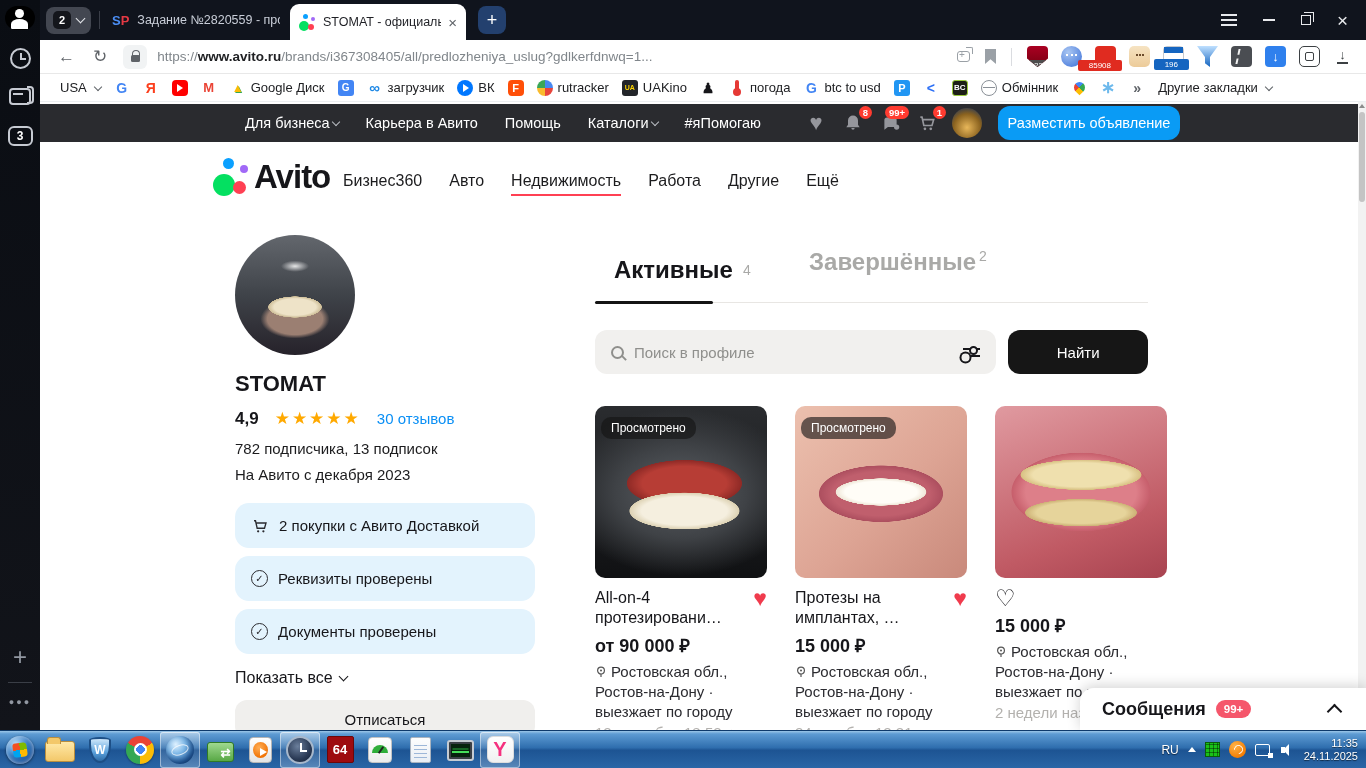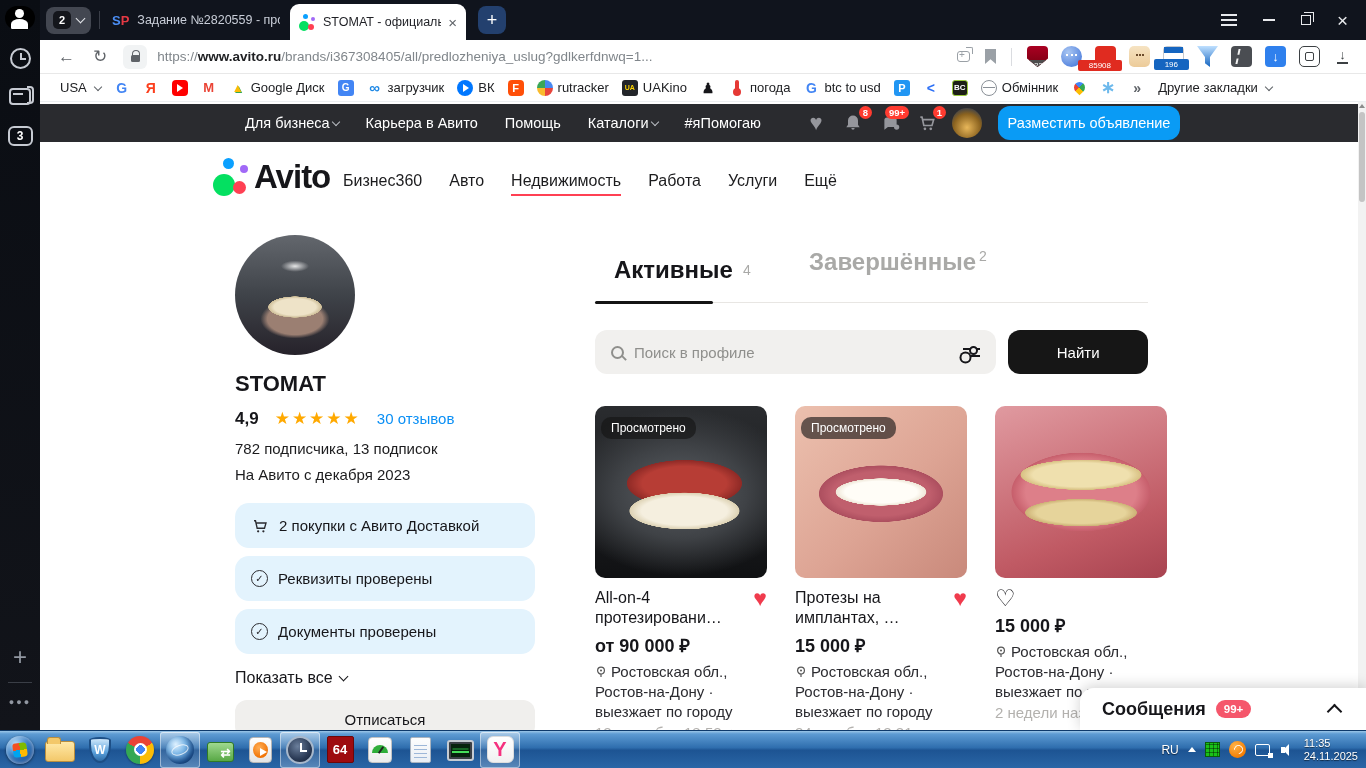--- a/index.html
+++ b/index.html
@@ -276,21 +276,21 @@
   .tray-lang { color:#fff; font-size:12px; text-shadow:0 1px 1px rgba(0,0,0,.6); }
   .tray-up { border-left:4px solid transparent; border-right:4px solid transparent; border-bottom:5px solid #fff; }
   .tr-grid { width:15px; height:15px; background:#19c119; box-shadow:inset 0 0 0 1px #0a5c0a; background-image:repeating-linear-gradient(0deg, rgba(0,0,0,.4) 0 1px, transparent 1px 4px), repeating-linear-gradient(90deg, rgba(0,0,0,.4) 0 1px, transparent 1px 4px); }
   .tr-avast { width:17px; height:17px; border-radius:50%; background:radial-gradient(circle at 35% 30%, #ffb347, #f47b00 75%); position:relative; }
   .tr-avast::after { content:""; position:absolute; left:5px; top:4px; width:7px; height:7px; border:1.6px solid #fff; border-radius:50%; border-bottom-color:transparent; transform:rotate(40deg); }
   .tr-net { width:15px; height:12px; border:1.6px solid #fff; border-radius:2px; position:relative; margin-right:2px; }
   .tr-net::after { content:""; position:absolute; right:-4px; bottom:-3px; width:5px; height:5px; background:#fff; }
   .tr-spk { position:relative; width:14px; height:14px; }
   .tr-spk::before { content:""; position:absolute; left:0; top:4px; width:4px; height:6px; background:#fff; }
   .tr-spk::after { content:""; position:absolute; left:2px; top:1px; border-right:6px solid #fff; border-top:6px solid transparent; border-bottom:6px solid transparent; }
-  .tray-clock { color:#fff; font-size:11px; line-height:13px; text-shadow:0 1px 1px rgba(0,0,0,.6); }
+  .tray-clock { color:#fff; font-size:11px; text-align:right; line-height:13px; text-shadow:0 1px 1px rgba(0,0,0,.6); }
 </style>
 </head>
 <body>
 
 <div class="screen">
 
   <div class="rail">
     <div class="rail-item" style="top:6px">
         <span class="rail-person"></span>
       </div>
@@ -567,21 +567,21 @@
     <div class="subnav">
 
         <span class="subnav-item"><span>Бизнес360</span></span>
 
         <span class="subnav-item"><span>Авто</span></span>
 
         <span class="subnav-item red-underline"><span>Недвижимость</span></span>
 
         <span class="subnav-item"><span>Работа</span></span>
 
-        <span class="subnav-item"><span>Услуги</span></span>
+        <span class="subnav-item"><span>Другие</span></span>
 
         <span class="subnav-item"><span>Ещё</span></span>
       </div>
 
     <div class="profile">
       <div class="avatar-photo"></div>
       <div class="p-name">STOMAT</div>
       <div class="p-rating">
         <span class="p-score">4,9</span>
         <span class="p-stars">★★★★★</span>

